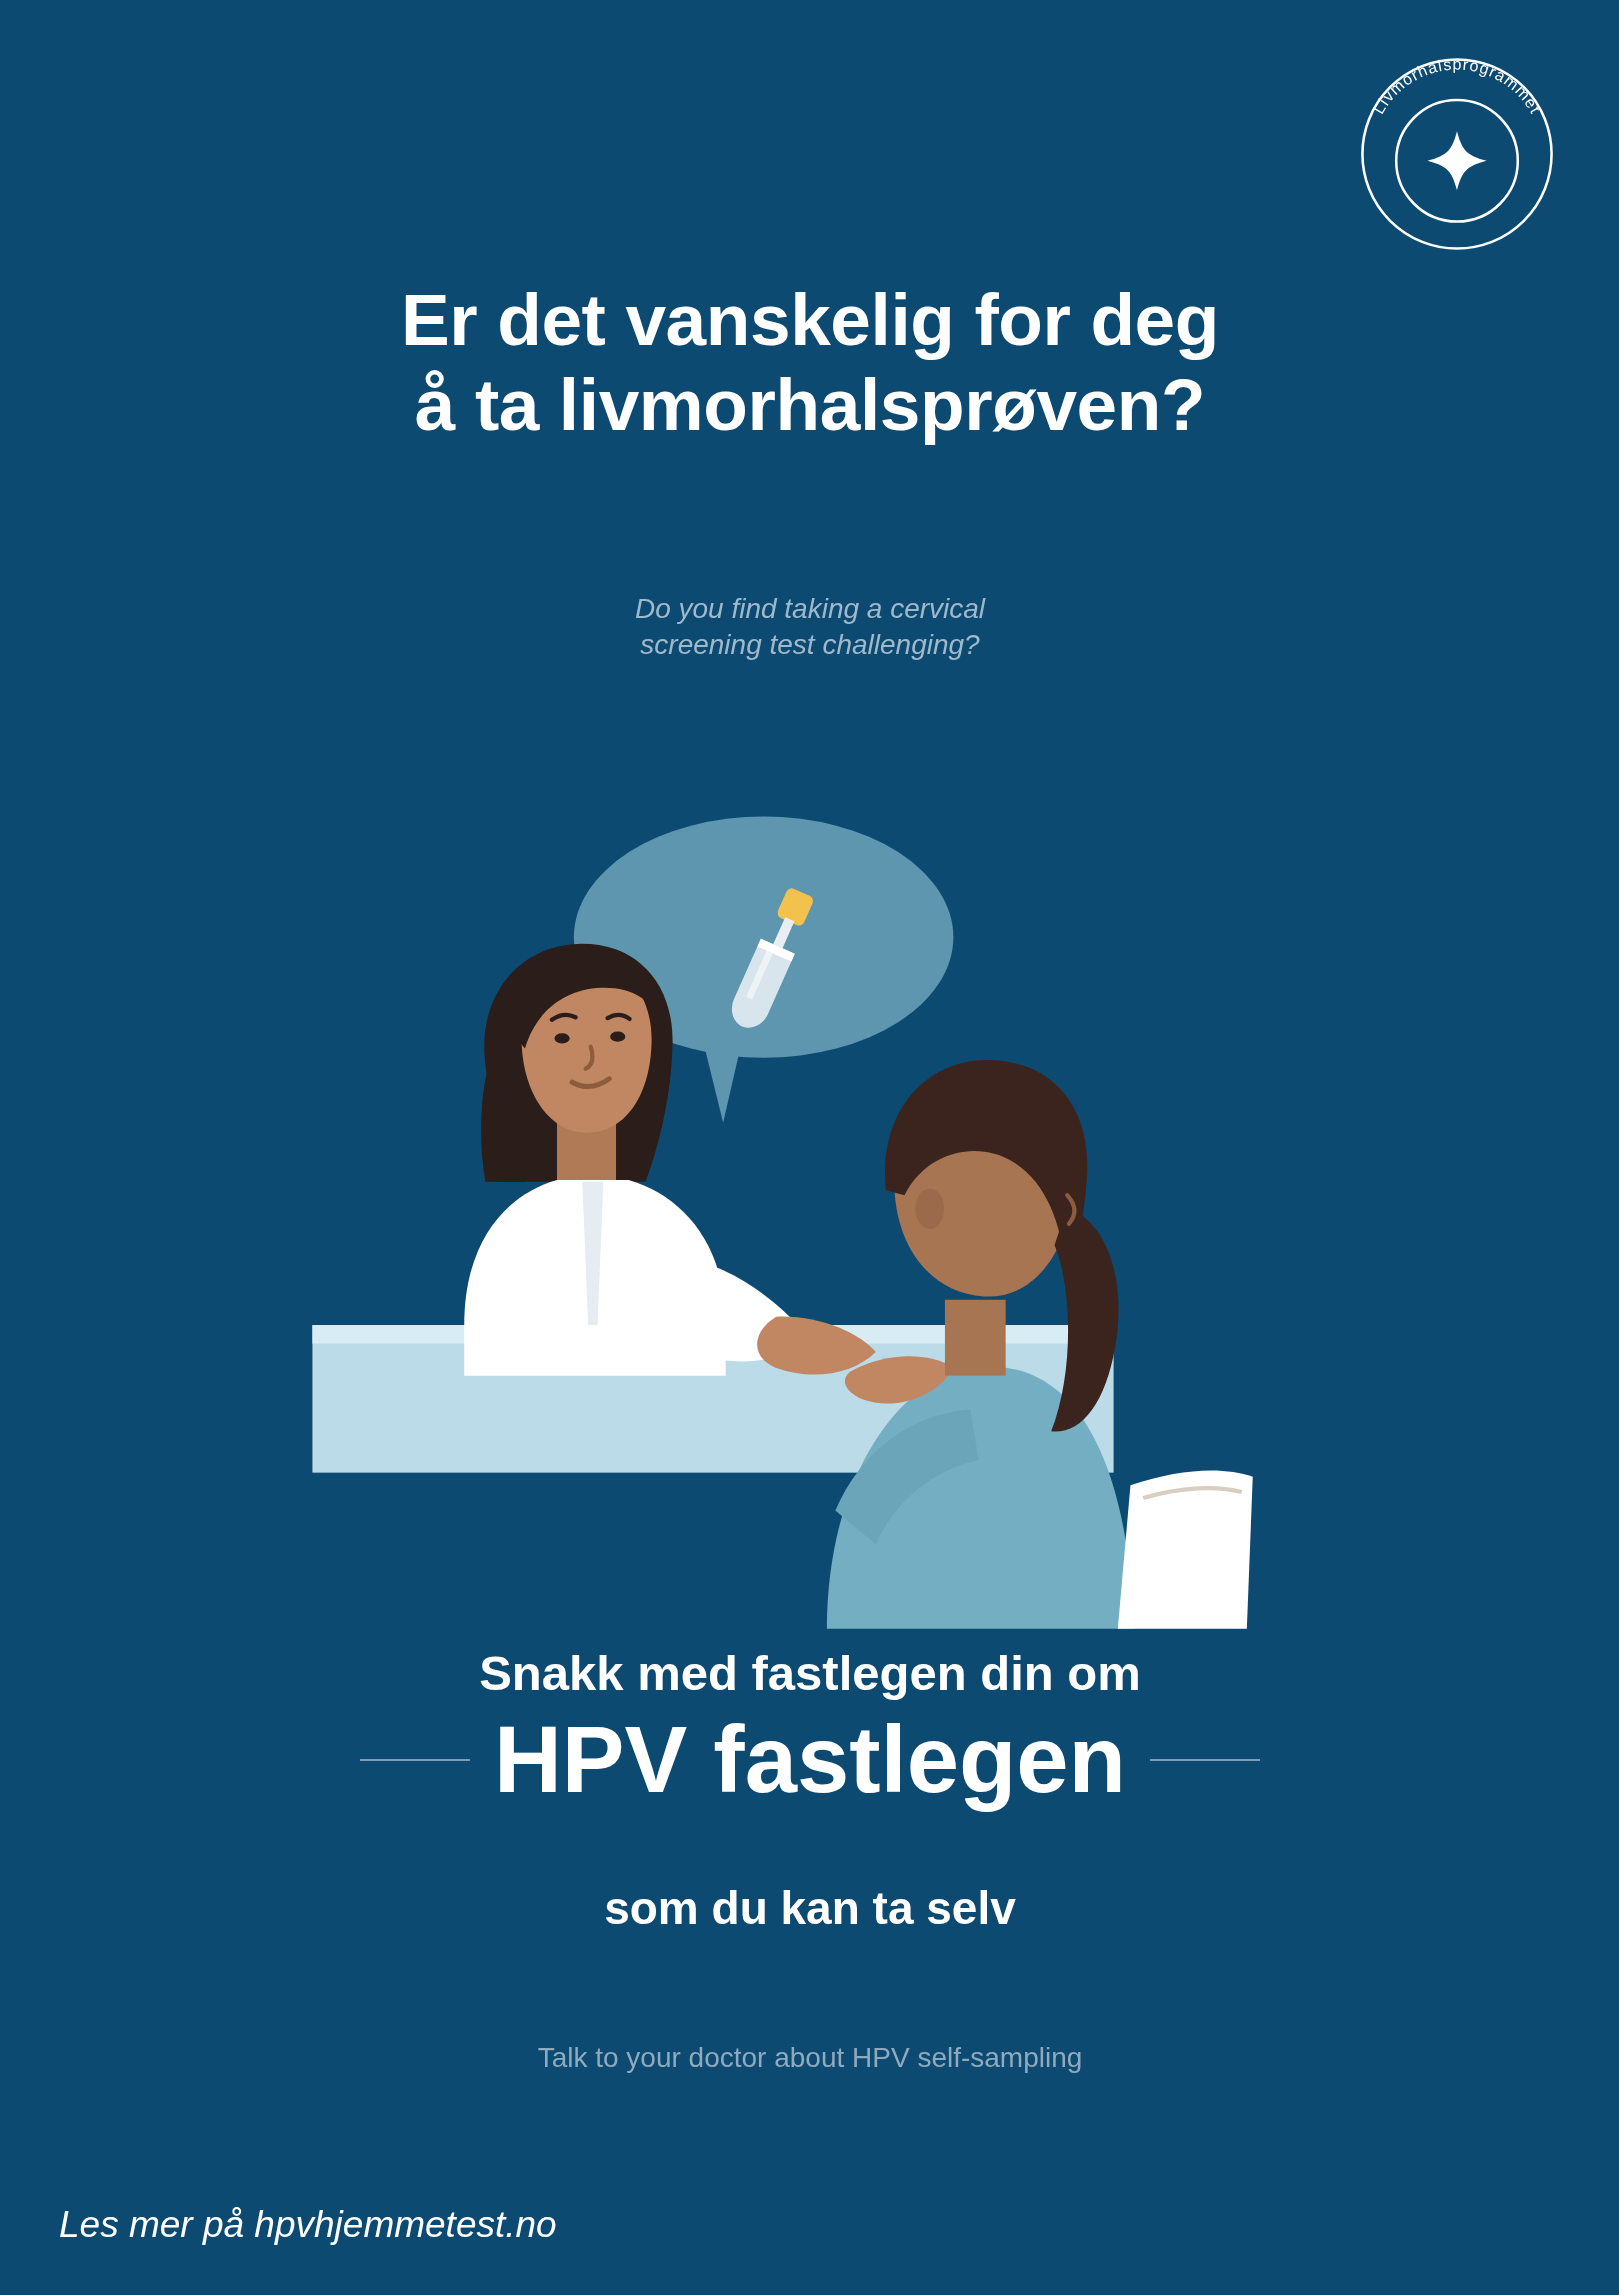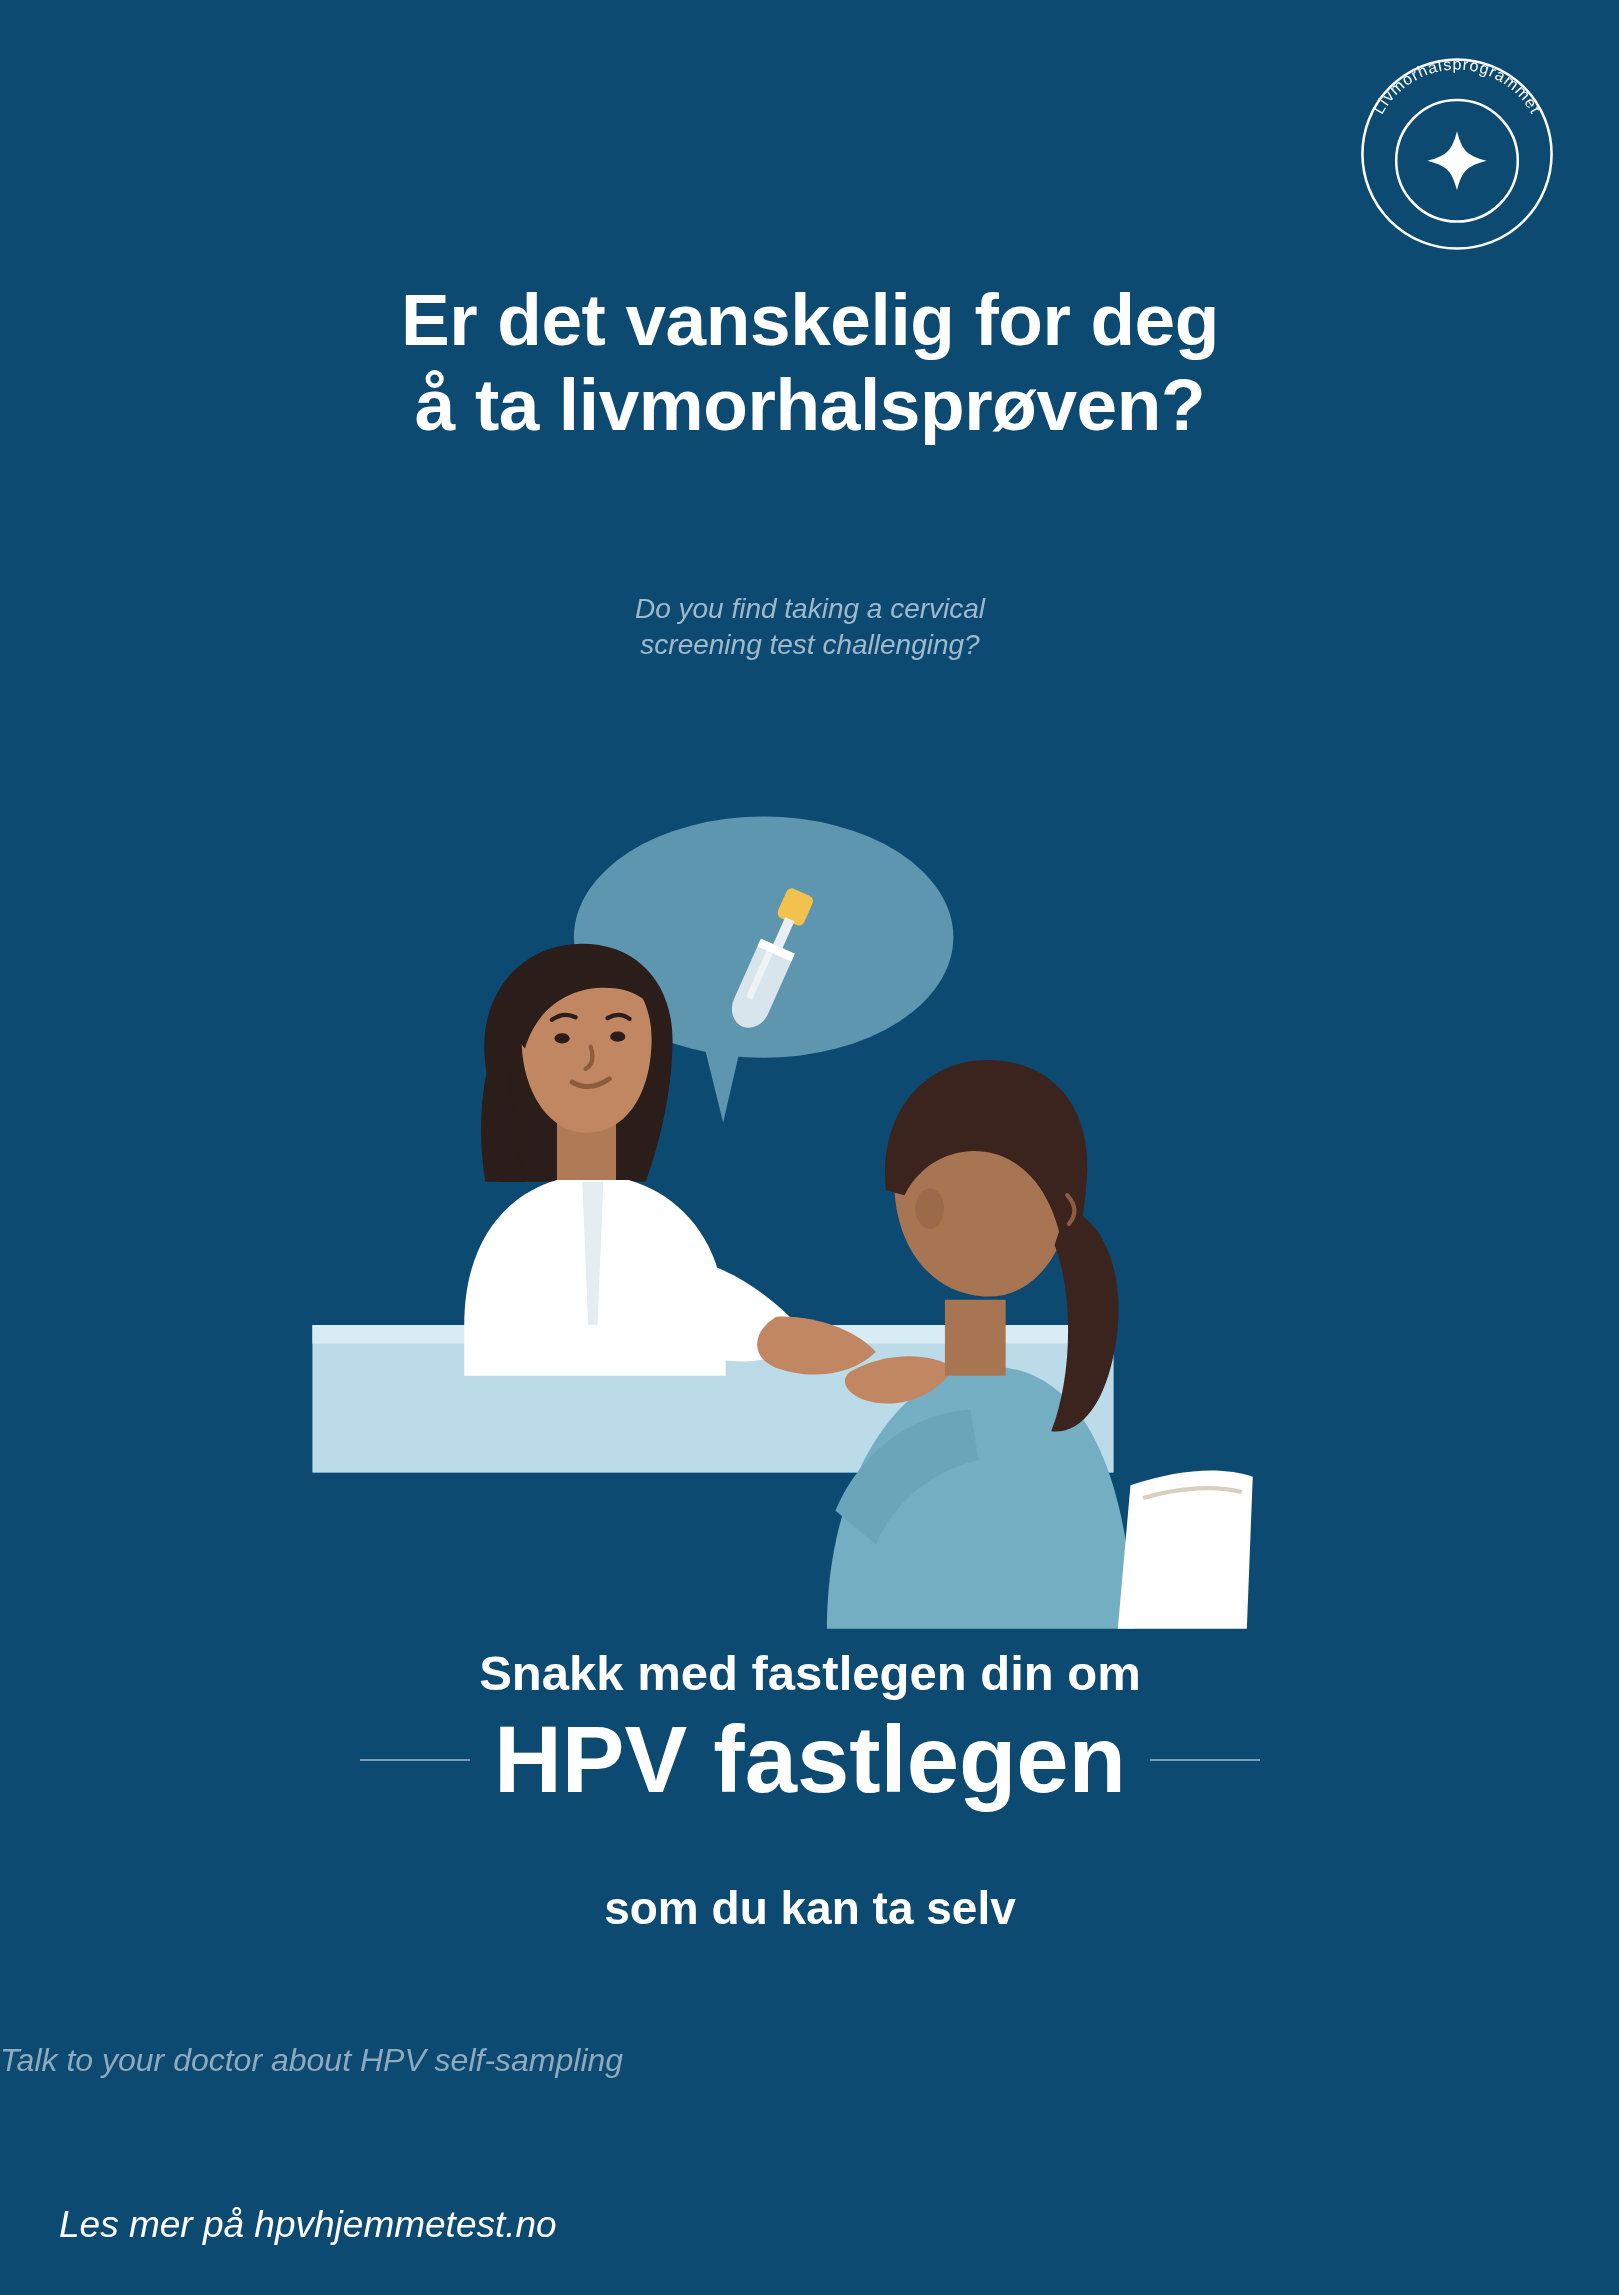--- a/index.html
+++ b/index.html
@@ -111,24 +111,23 @@
     text-align: center;
     color: #ffffff;
     font-weight: bold;
     font-size: 46px;
   }
   .tagline-en {
     position: absolute;
     top: 2042px;
     left: 0;
     width: 100%;
-    text-align: left;
+    text-align: center;
     color: #8eaabe;
-    font-style: italic;
-    font-size: 32px;
+    font-size: 28px;
   }
   .footer-link {
     position: absolute;
     bottom: 49px;
     left: 59px;
     color: #ffffff;
     font-style: italic;
     font-size: 37px;
   }
 </style>

